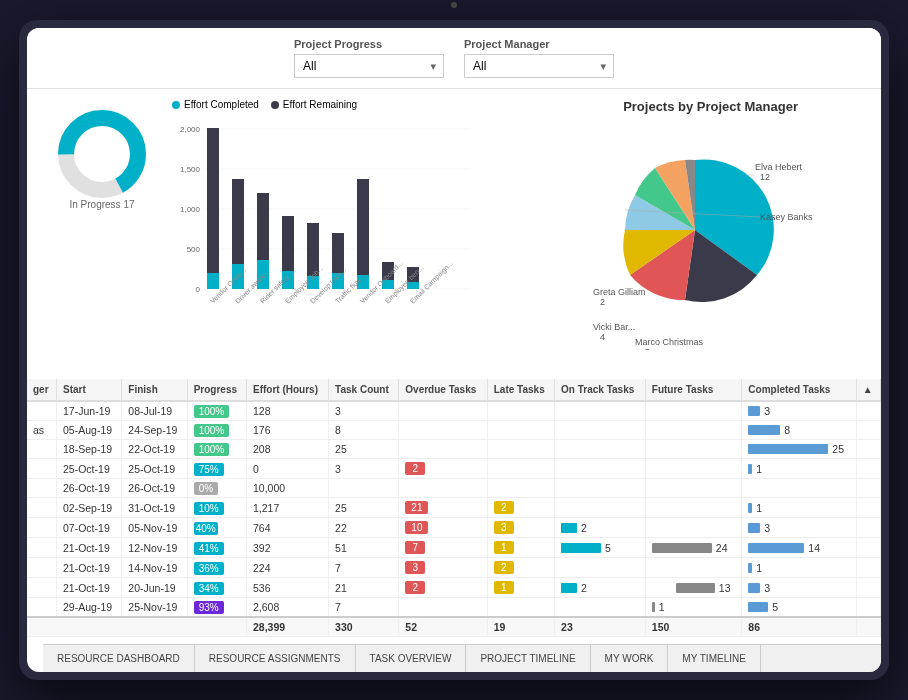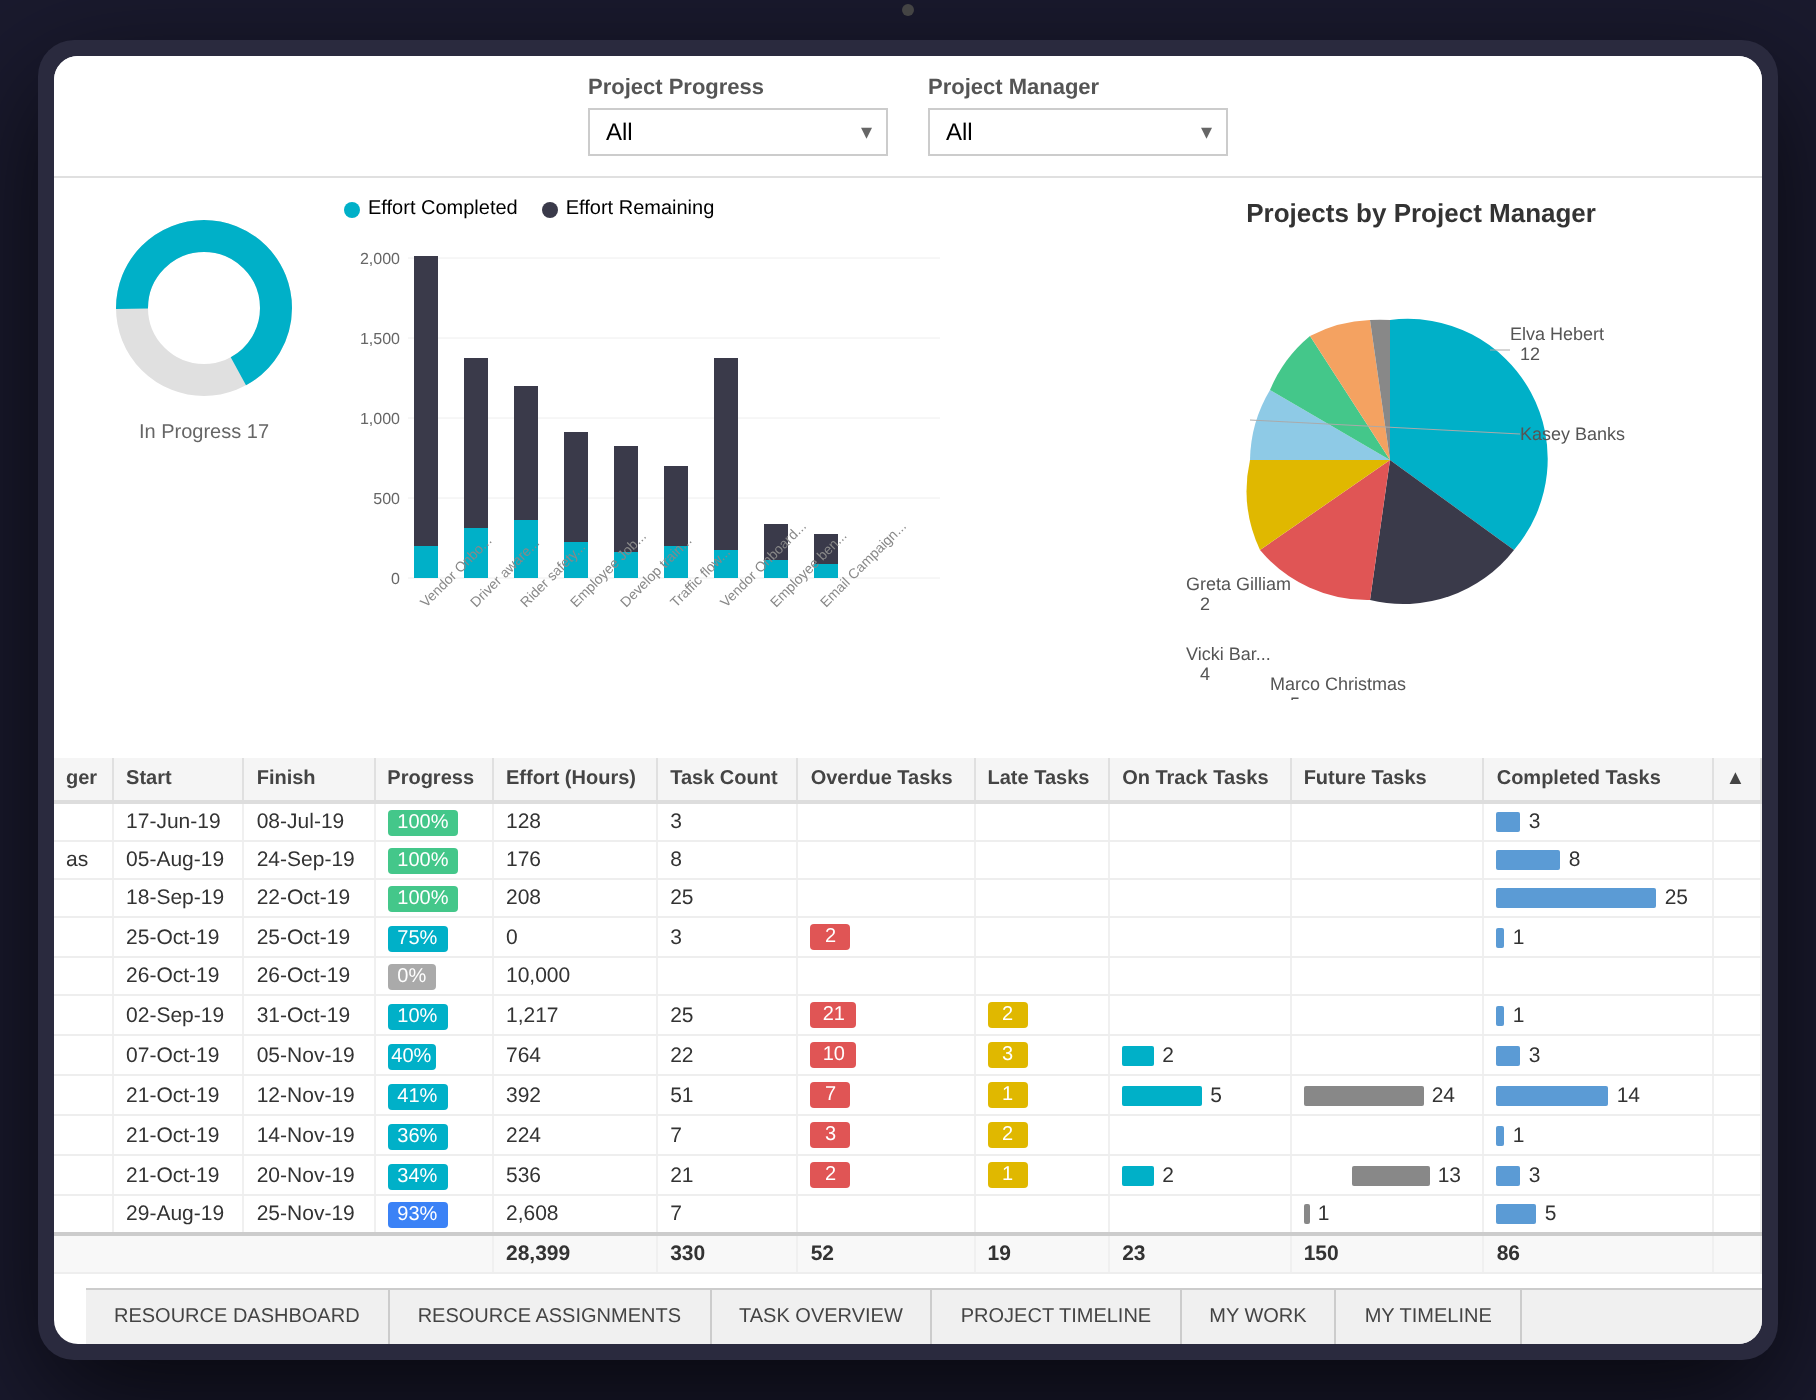--- a/index.html
+++ b/index.html
@@ -107,21 +107,21 @@
       width: 120px;
       display: flex;
       flex-direction: column;
       align-items: center;
       justify-content: flex-start;
       padding-top: 10px;
     }
     .donut-label {
       font-size: 12px;
       color: #666;
-      margin-top: 12px;
+      margin-top: 0;
     }
 
     
     .bar-chart-area {
       flex: 1.2;
     }
     .legend {
       display: flex;
       gap: 12px;
       margin-bottom: 4px;
@@ -544,21 +544,21 @@
                 <div style="display:flex;align-items:center;gap:4px;">
                   <div style="width:4px;height:10px;background:#5b9bd5;border-radius:1px;"></div>
                   <span>1</span>
                 </div>
               </td>
     <td></td>
   </tr>
             <tr>
     <td></td>
     <td>21-Oct-19</td>
-    <td>20-Nov-19</td>
+    <td>20-Jun-19</td>
     <td><span style="background:#00b0c8;color:#fff;padding:1px 5px;border-radius:2px;font-size:10px;">34%</span></td>
     <td>536</td>
     <td>21</td>
     <td><span style="display:inline-block;background:#e05555;color:#fff;padding:1px 6px;border-radius:2px;font-size:10px;min-width:20px;text-align:center;">2</span></td>
     <td><span style="display:inline-block;background:#e0b800;color:#fff;padding:1px 6px;border-radius:2px;font-size:10px;min-width:20px;text-align:center;">1</span></td>
     <td>
                 <div style="display:flex;align-items:center;gap:4px;">
                   <div style="width:16px;height:10px;background:#00b0c8;border-radius:1px;"></div>
                   <span>2</span>
                 </div>
@@ -574,21 +574,21 @@
                   <div style="width:12px;height:10px;background:#5b9bd5;border-radius:1px;"></div>
                   <span>3</span>
                 </div>
               </td>
     <td></td>
   </tr>
             <tr>
     <td></td>
     <td>29-Aug-19</td>
     <td>25-Nov-19</td>
-    <td><span style="background:#3b82f6;color:#fff;padding:1px 5px;border-radius:2px;font-size:10px;">93%</span></td>
+    <td><span style="background:#6d28d9;color:#fff;padding:1px 5px;border-radius:2px;font-size:10px;">93%</span></td>
     <td>2,608</td>
     <td>7</td>
     <td></td>
     <td></td>
     <td></td>
     <td>
                 <div style="display:flex;align-items:center;gap:4px;">
                   <div style="width:3px;height:10px;background:#888;border-radius:1px;"></div>
                   <span>1</span>
                 </div>

